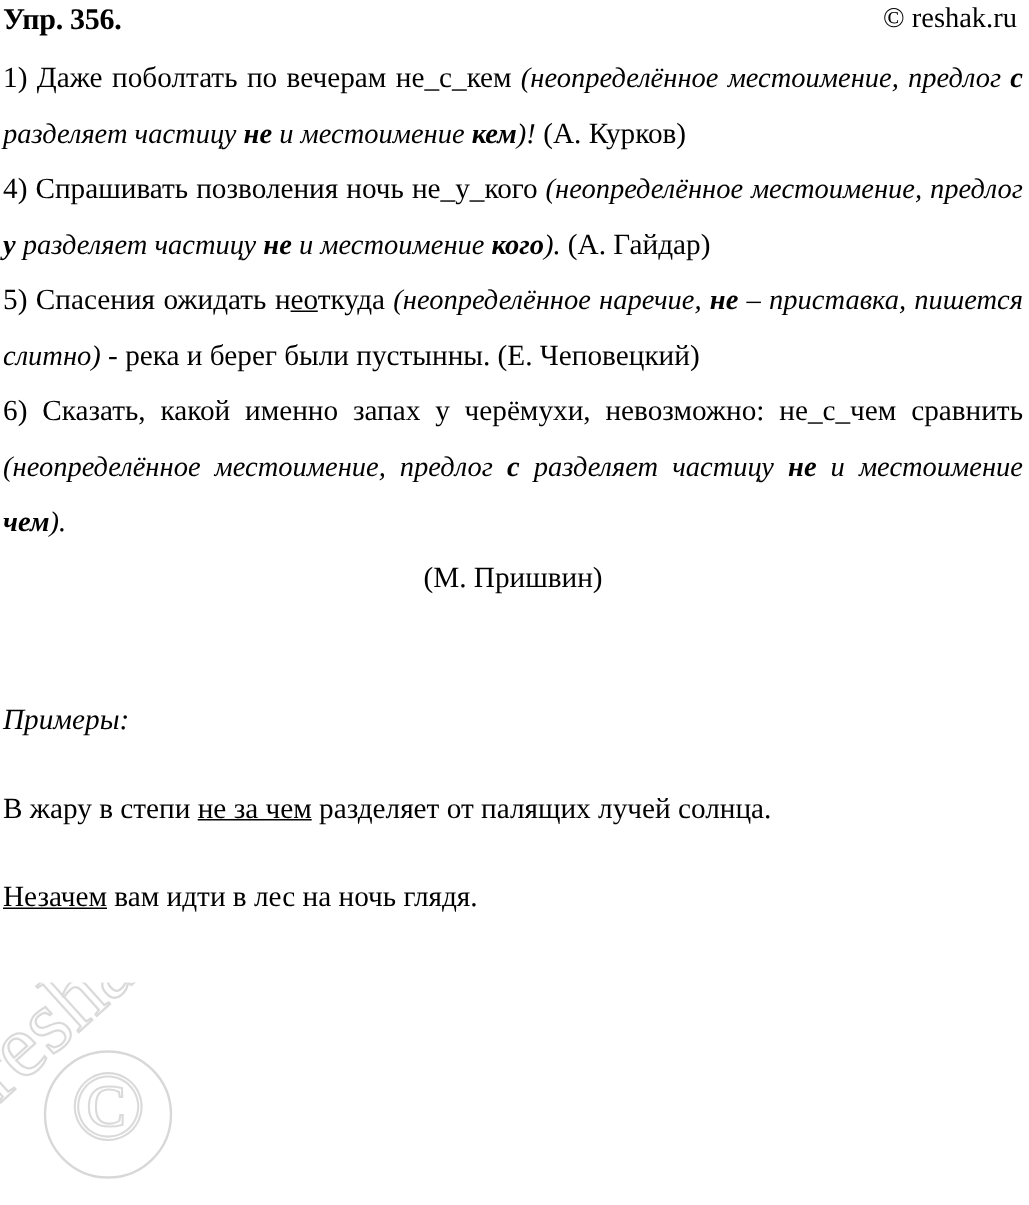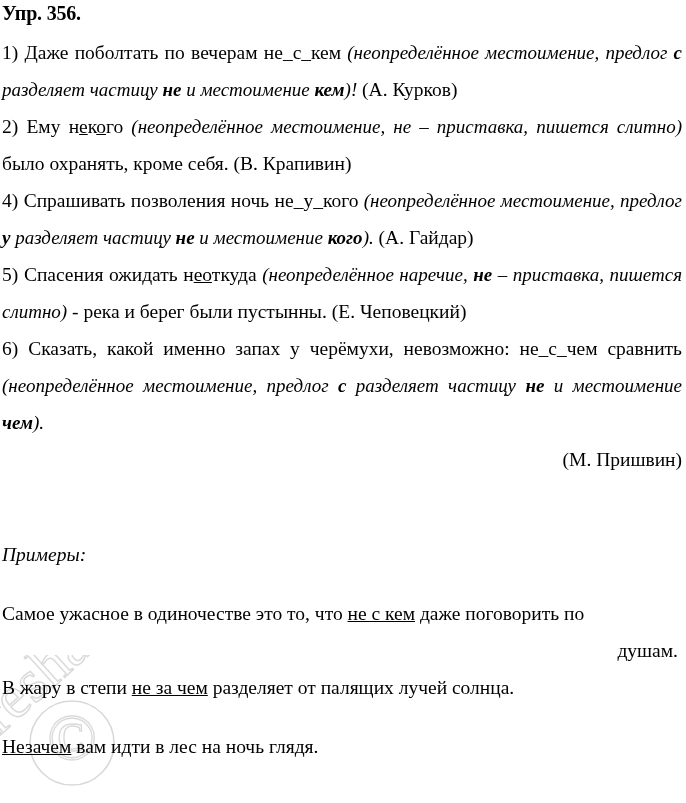--- a/index.html
+++ b/index.html
@@ -67,21 +67,21 @@
   }
   p.para {
     margin: 0;
     padding: 0;
     font-size: 19.5px;
     line-height: 37px;
     text-align: justify;
     text-justify: inter-word;
     hyphens: none;
   }
-  p.para.last-left { text-align: right; }
+  p.para.last-left { text-align: center; }
 
   .note {
     font-style: italic;
     font-size: 19px;
   }
 
   .word {
     margin-top: 33px;
   }
   .u { text-decoration: underline; text-underline-offset: 1px; }
@@ -109,46 +109,45 @@
       </g>
       <text x="72" y="104" text-anchor="middle" font-family="Liberation Serif, serif" font-size="66" fill="none" stroke="#bdbdbd" stroke-width="1.4">©</text>
       <g transform="rotate(-42 16 66)">
         <text x="-6" y="66" font-family="Liberation Serif, serif" font-size="60" fill="none" stroke="#bdbdbd" stroke-width="1.5">reshak.ru</text>
       </g>
     </svg>
   </div>
 
   <div class="header-row">
     <div class="exercise-title">Упр. 356.</div>
+    <div class="copyright">© reshak.ru</div>
   </div>
 
   <div class="content">
 
     <p class="para"><span>1)</span> <span>Даже поболтать по вечерам </span><span class="word">не_с_кем</span><span class="note"> (неопределённое местоимение, предлог </span><b class="note">с</b><span class="note"> разделяет частицу </span><b class="note">не</b><span class="note"> и местоимение </span><b class="note">кем</b><span class="note">)!</span><span> (А. Курков)</span></p>
 
-    <p class="para"><span>2)</span> <span>Ему </span><span class="word">н<span class="u">е</span>к<span class="u">о</span>го</span><span class="note"> (неопределённое местоимение, не – приставка, пишется слитно)</span><span> было охранять, кроме себя.</span><span> (В. Крапивин)</span></p>
 
 
     <p class="para"><span>4)</span> <span>Спрашивать позволения ночь </span><span class="word">не_у_кого</span><span class="note"> (неопределённое местоимение, предлог </span><b class="note">у</b><span class="note"> разделяет частицу </span><b class="note">не</b><span class="note"> и местоимение </span><b class="note">кого</b><span class="note">).</span><span> (А. Гайдар)</span></p>
 
     <p class="para"><span>5)</span> <span>Спасения ожидать </span><span class="word">н<span class="u">ео</span>ткуда</span><span class="note"> (неопределённое наречие, </span><b class="note">не</b><span class="note"> – приставка, пишется слитно)</span><span> - река и берег были пустынны.</span><span> (Е. Чеповецкий)</span></p>
 
     <p class="para"><span>6)</span> <span>Сказать, какой именно запах у черёмухи, невозможно: </span><span class="word">не_с_чем</span><span> сравнить</span><span class="note"> (неопределённое местоимение, предлог </span><b class="note">с</b><span class="note"> разделяет частицу </span><b class="note">не</b><span class="note"> и местоимение </span><b class="note">чем</b><span class="note">).</span></p>
 
     <p class="para last-left">(М. Пришвин)</p>
 
     <div class="spacer-lg"></div>
 
     <div class="examples">
 
       <p class="para last-left ex-title">Примеры:</p>
 
       <div class="spacer-md"></div>
 
-      <p class="para last-left"><span>Самое ужасное в одиночестве это то, что </span><span class="word u">не с кем</span><span> даже поговорить по</span><span class="right-tail">душам.</span></p>
 
       <p class="para last-left"><span>В жару в степи </span><span class="word u">не за чем</span><span> разделяет от палящих лучей солнца.</span></p>
 
       <div class="spacer-md"></div>
 
       <p class="para last-left"><span></span><span class="word u">Незачем</span><span> вам идти в лес на ночь глядя.</span></p>
 
     </div>
   </div>
 </div>

